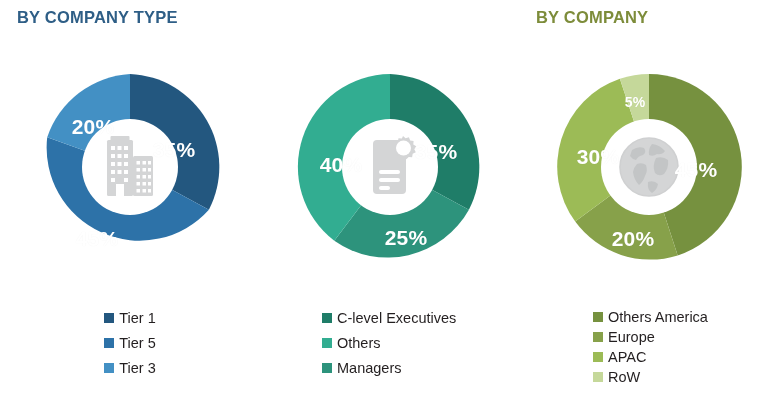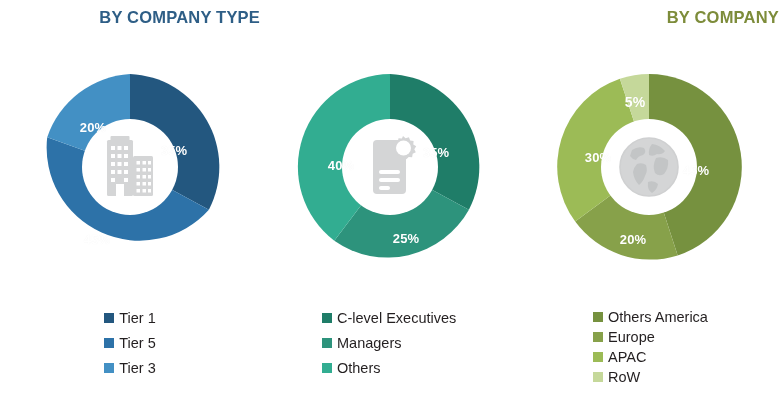--- a/index.html
+++ b/index.html
@@ -28,24 +28,25 @@
   }
   .panel-company { left: 0px; }
   .panel-designation { left: 260px; }
   .panel-region { left: 519px; }
 
   .panel-title {
     position: absolute;
     top: 8px;
     left: 0;
     width: 100%;
-    text-align: right;
+    text-align: left;
     font-size: 16.5px;
     font-weight: bold;
     letter-spacing: 0.2px;
+    padding-left: 17px;
   }
   .title-company { color: #2e5e86; }
   .title-designation { color: #2c8272; }
   .title-region { color: #7d8c3a; }
 
   .donut-wrap {
     position: absolute;
     top: 72px;
     left: 50%;
     transform: translateX(-50%);
@@ -60,21 +61,21 @@
     top: 50%;
     transform: translate(-50%, -50%);
     width: 74px;
     height: 74px;
     pointer-events: none;
   }
 
   .pct {
     position: absolute;
     color: #ffffff;
-    font-size: 13px;
+    font-size: 21px;
     font-weight: bold;
     letter-spacing: 0.1px;
     white-space: nowrap;
     transform: translate(-50%, -50%);
     text-shadow: 0 0 1px rgba(0,0,0,0.06);
   }
   .pct-small { font-size: 14px; }
 
   .legend {
     position: absolute;
@@ -220,26 +221,26 @@
       <span class="pct" style="left:46px; top:93px;">40%</span>
     </div>
 
     <div class="legend" style="text-align:left; padding-left:62px;">
       <div class="legend-inner">
         <div class="legend-row">
           <span class="swatch" style="background:#1f7d68"></span>
           <span class="legend-label">C-level Executives</span>
         </div>
         <div class="legend-row">
+          <span class="swatch" style="background:#32ad91"></span>
+          <span class="legend-label">Others</span>
+        </div>
+        <div class="legend-row">
           <span class="swatch" style="background:#2d937c"></span>
           <span class="legend-label">Managers</span>
-        </div>
-        <div class="legend-row">
-          <span class="swatch" style="background:#32ad91"></span>
-          <span class="legend-label">Others</span>
         </div>
       </div>
     </div>
   </div>
 
   <div class="panel panel-region">
     <div class="panel-title title-region">BY COMPANY</div>
 
     <div class="donut-wrap">
       <svg width="190" height="190" viewBox="0 0 190 190">

